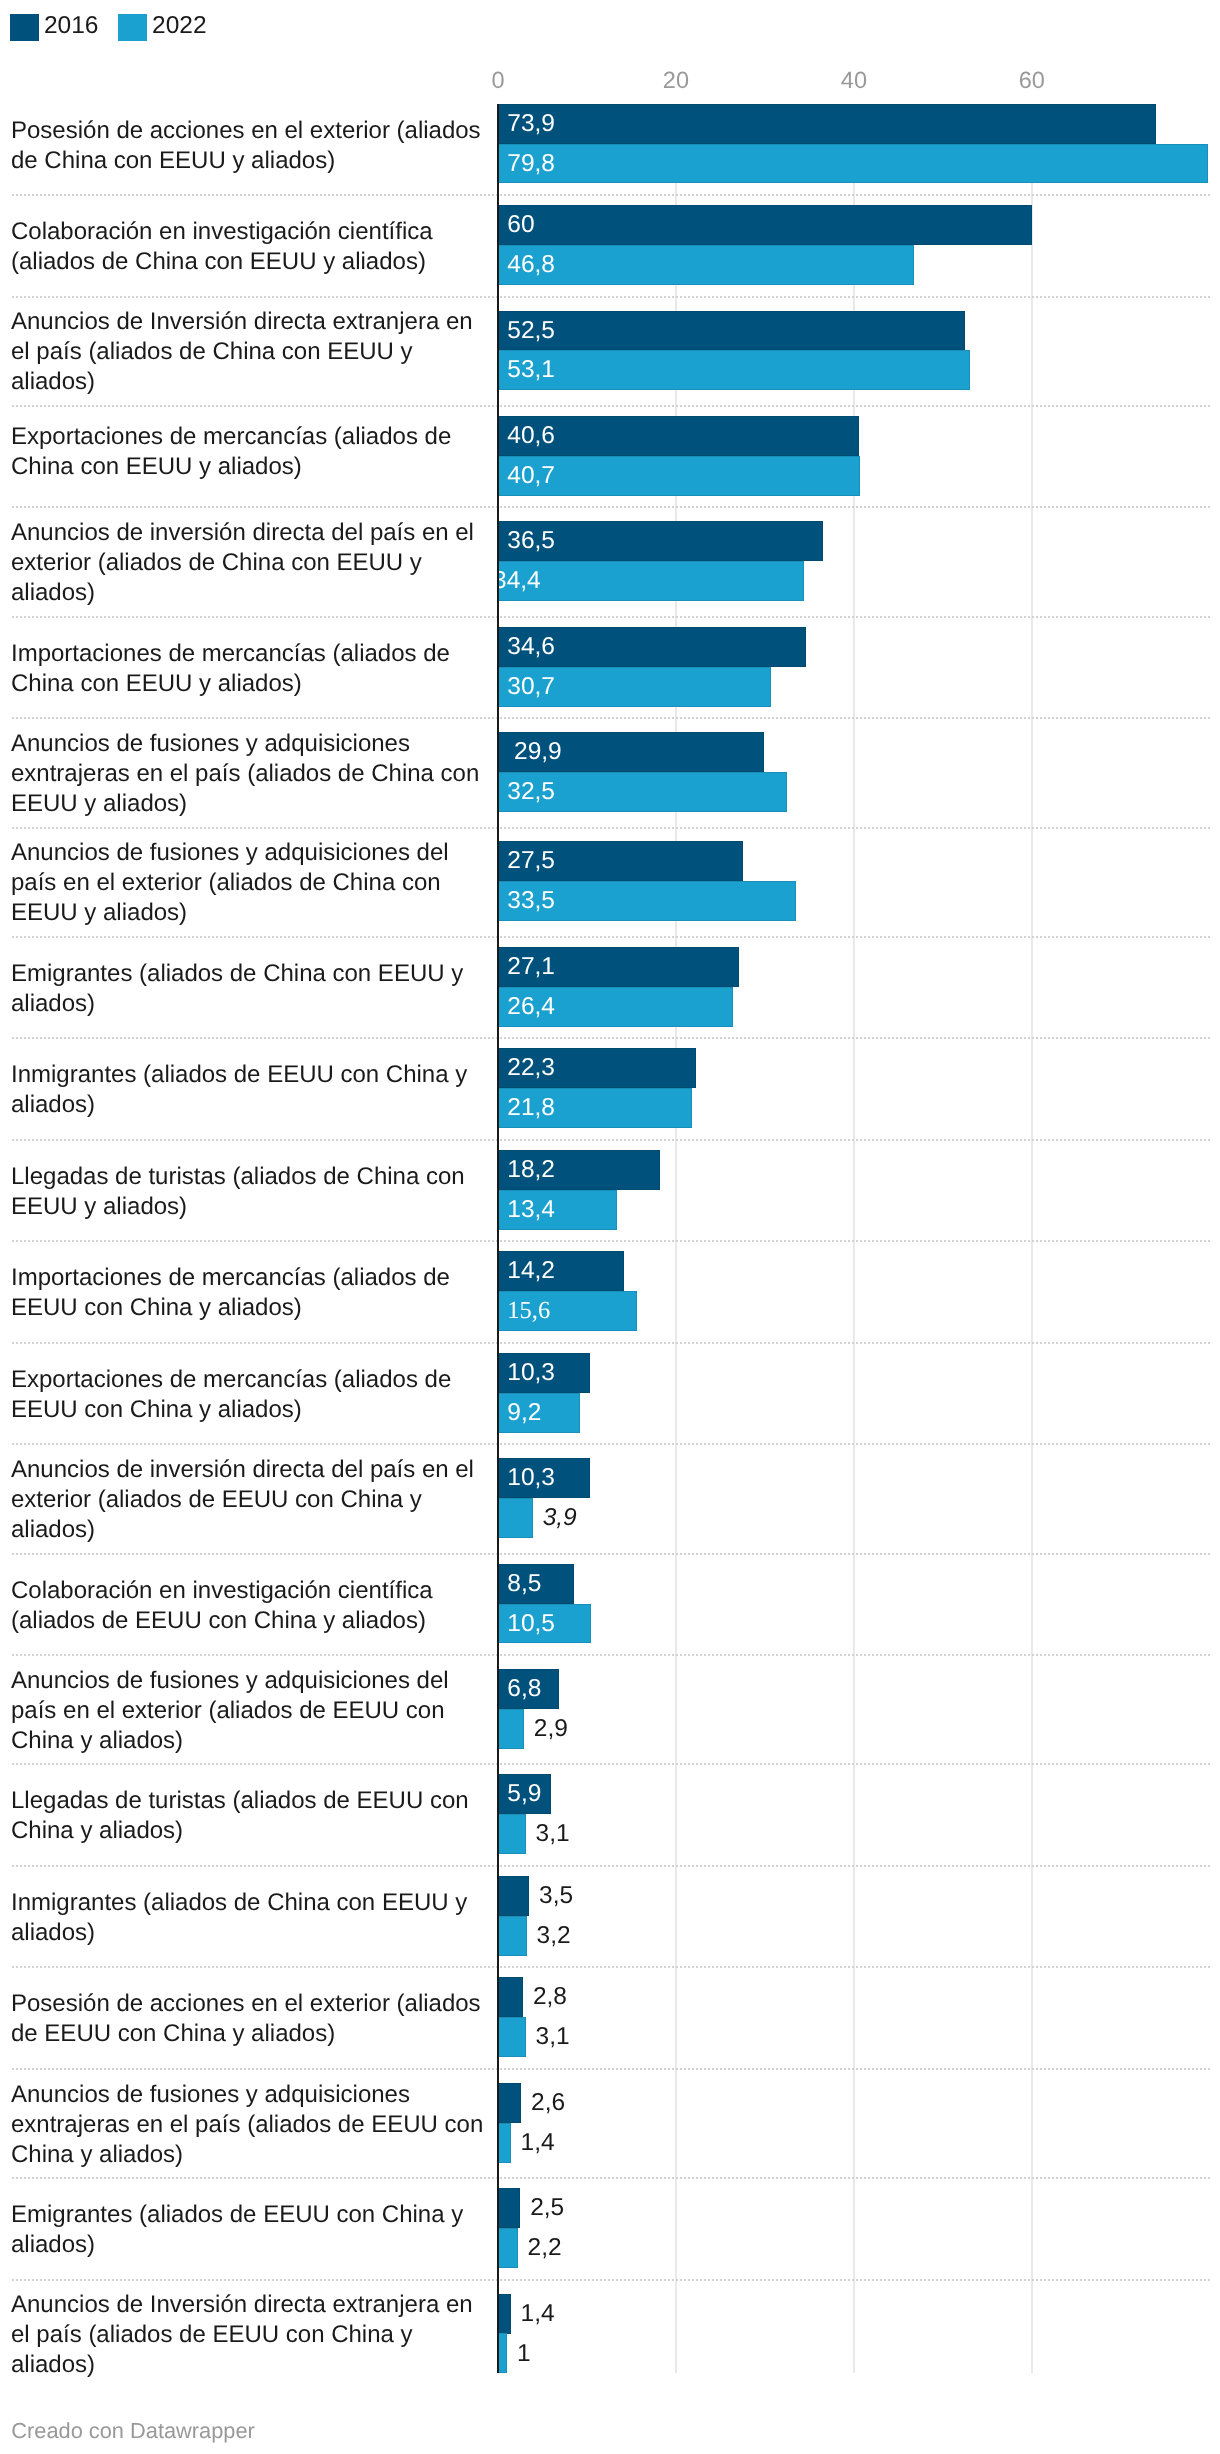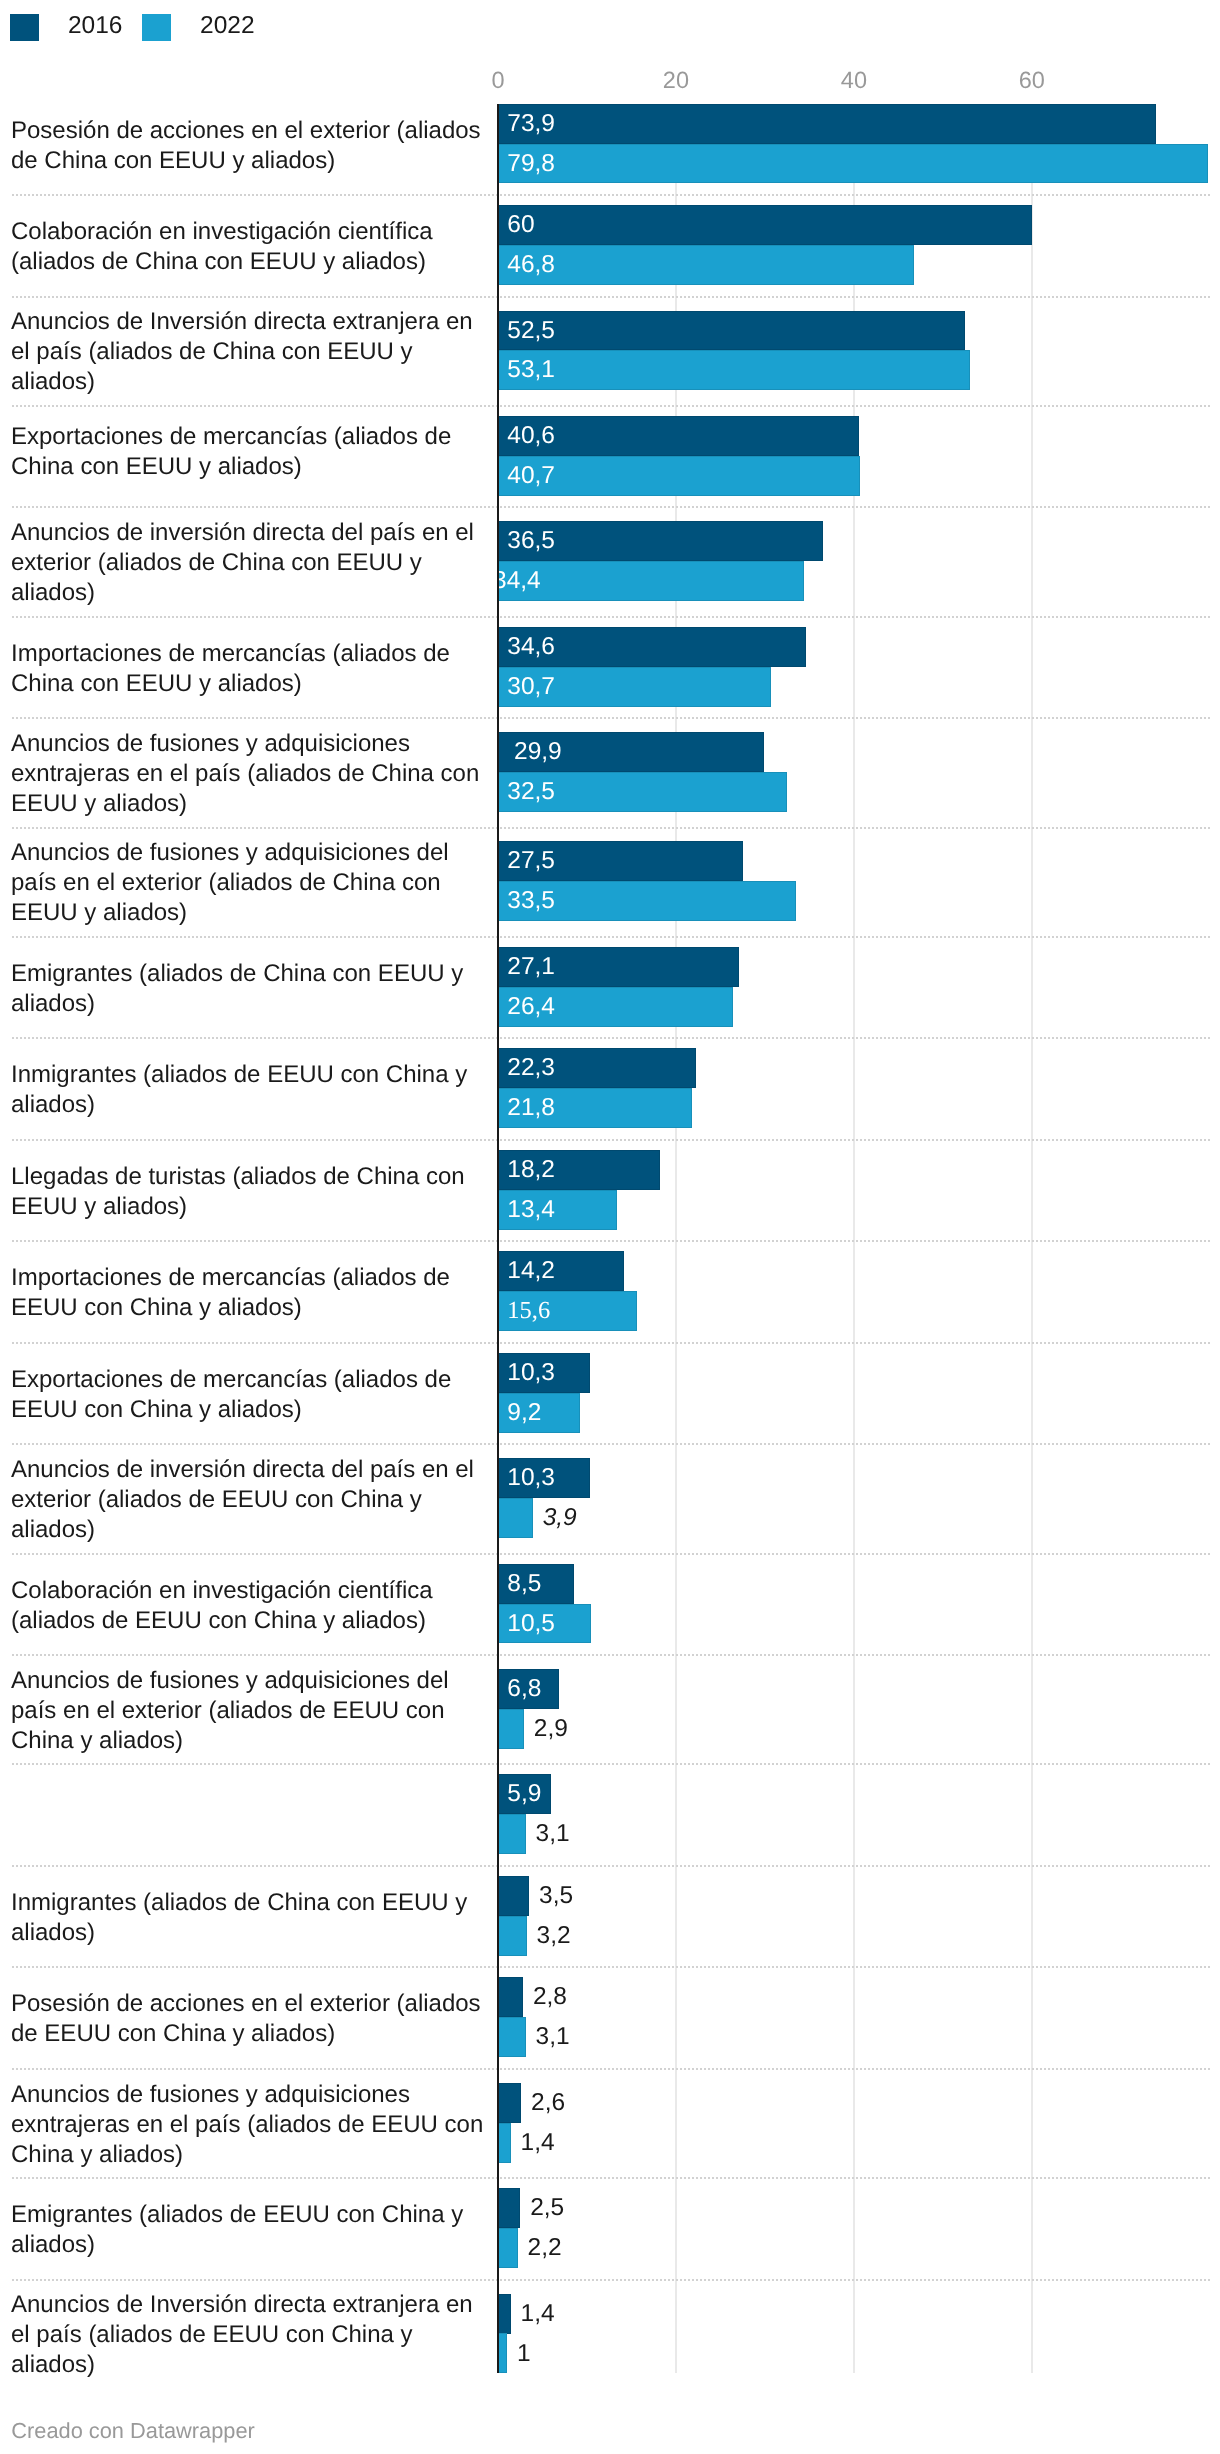--- a/index.html
+++ b/index.html
@@ -7,21 +7,21 @@
   body{width:1220px;height:2454px;overflow:hidden;
        font-family:"Liberation Sans",sans-serif;
        -webkit-font-smoothing:antialiased;
        text-rendering:geometricPrecision;}
   .row-label,.bar-value,.legend-label,.tick-label,.footer{
        -webkit-font-smoothing:antialiased;
        transform:translateZ(0);}
   #root{position:relative;width:1220px;height:2454px;}
 
   .legend{position:absolute;left:9.8px;top:14px;display:flex;align-items:flex-start;}
-  .legend-item{display:flex;align-items:flex-start;margin-right:19.5px;gap:24px;}
+  .legend-item{display:flex;align-items:flex-start;margin-right:19.5px;}
   .legend-swatch{width:29.1px;height:26.7px;margin-right:5px;}
   .legend-label{font-size:24.5px;color:#1a1a1a;line-height:26.7px;margin-top:-1.5px;}
 
   .tick-label{position:absolute;font-size:23.5px;color:#999999;
               transform:translateX(-50%) translateZ(0);top:69px;white-space:nowrap;line-height:23.5px;}
   .gridline{position:absolute;width:2.2px;background:#e9e9e9;}
   .zeroline{position:absolute;width:2.5px;background:#1a1a1a;z-index:5;}
 
   .axis{position:absolute;left:0;top:0;width:1220px;height:2454px;}
   .axis-front{position:absolute;left:0;top:0;width:1220px;height:2454px;z-index:5;pointer-events:none;}
@@ -183,20 +183,21 @@
   <div class="sep" style="top:1654.1px;width:1198px"></div>
   <div class="row" style="top:1654.3px;height:109.3px">
     <div class="row-label" style="top:11.6px">Anuncios de fusiones y adquisiciones del país en el exterior (aliados de EEUU con China y aliados)</div>
     <div class="bar" style="left:498.0px;top:14.8px;width:60.5px;height:39.85px;background:#00527c"></div>
     <div class="bar-value v-in" style="left:507.3px;top:14.80px;">6,8</div>
     <div class="bar" style="left:498.0px;top:54.6px;width:25.8px;height:39.85px;background:#1ba1d0"></div>
     <div class="bar-value v-out" style="left:533.8px;top:54.65px;">2,9</div>
   </div>
   <div class="sep" style="top:1763.4px;width:1198px"></div>
   <div class="row" style="top:1763.6px;height:101.5px">
+    <div class="row-label" style="top:22.8px">Llegadas de turistas (aliados de EEUU con China y aliados)</div>
     <div class="bar" style="left:498.0px;top:10.9px;width:52.5px;height:39.85px;background:#00527c"></div>
     <div class="bar-value v-in" style="left:507.3px;top:10.90px;">5,9</div>
     <div class="bar" style="left:498.0px;top:50.8px;width:27.6px;height:39.85px;background:#1ba1d0"></div>
     <div class="bar-value v-out" style="left:535.6px;top:50.75px;">3,1</div>
   </div>
   <div class="sep" style="top:1864.9px;width:1198px"></div>
   <div class="row" style="top:1865.1px;height:101.5px">
     <div class="row-label" style="top:22.8px">Inmigrantes (aliados de China con EEUU y aliados)</div>
     <div class="bar" style="left:498.0px;top:10.9px;width:31.1px;height:39.85px;background:#00527c"></div>
     <div class="bar-value v-out" style="left:539.1px;top:10.90px;">3,5</div>

